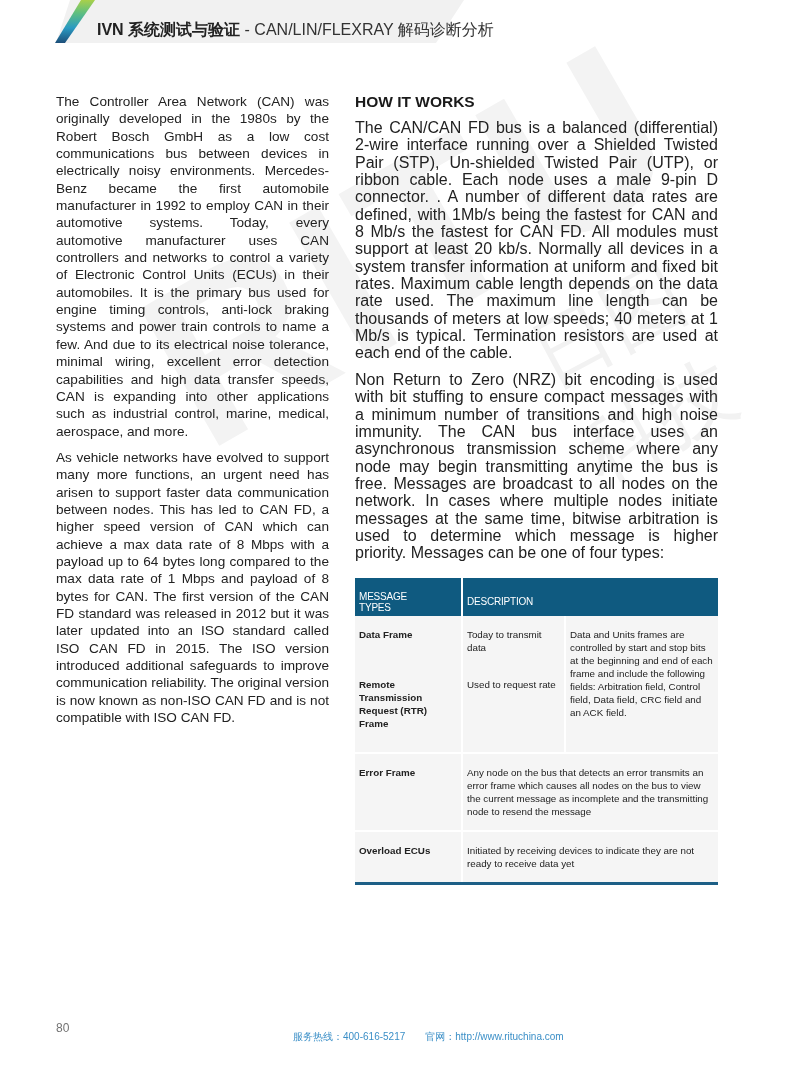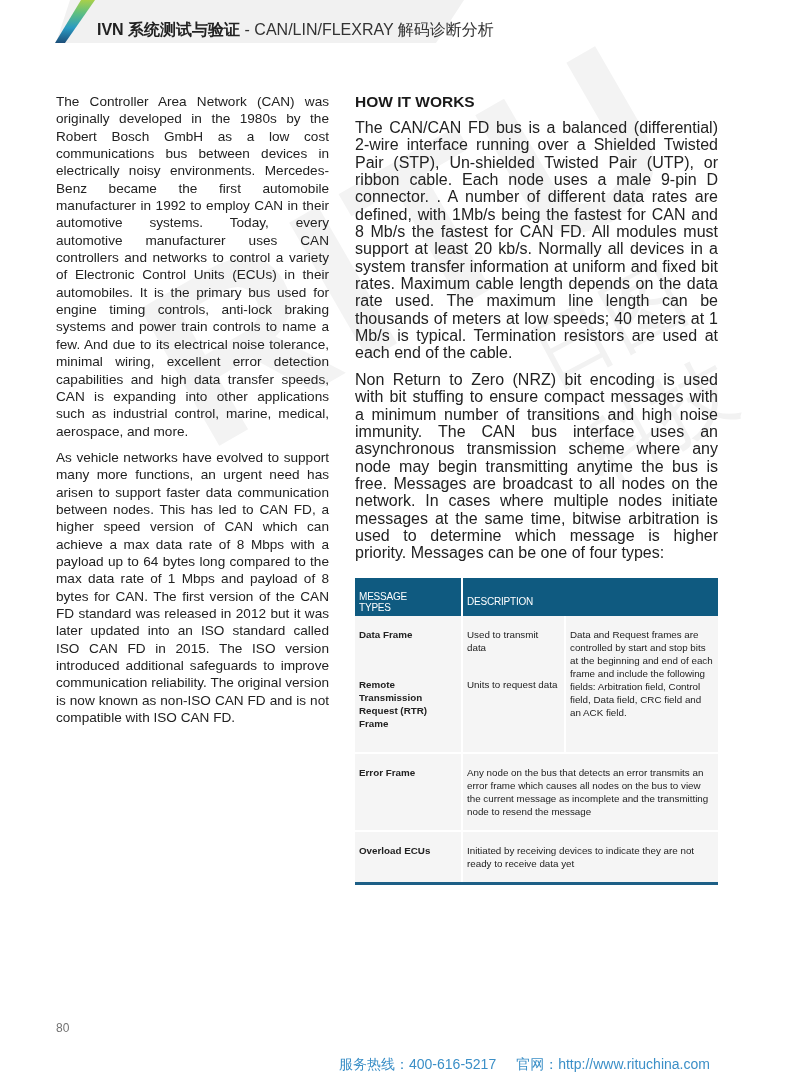--- a/index.html
+++ b/index.html
@@ -74,23 +74,22 @@
     vertical-align: top; padding: 12px 4px; line-height: 13px;
     background: #f5f5f5; border-left: 2px solid #ffffff; border-top: 2px solid #ffffff;
   }
   table.msg td:first-child { border-left: none; }
   table.msg td.type { font-weight: bold; width: 98px; }
   table.msg td.desc-short { width: 93px; }
   table.msg tr.r-data td, table.msg tr.r-rtr td { border-top: 0; }
   table.msg td.shared { background: #f5f5f5; }
 
   .footer-contact {
-    position: absolute; left: 293px; top: 1056px; font-size: 14px; color: #3b8fc7;
+    position: absolute; left: 293px; top: 1030px; font-size: 10px; color: #3b8fc7;
     white-space: nowrap;
-    margin-left: 46px;
   }
   .footer-contact span.gap { display: inline-block; width: 20px; }
   .page-number {
     position: absolute; left: 56px; top: 1021px; font-size: 12px; color: #737373;
   }
 </style>
 </head>
 <body>
 
 <div class="header-band"></div>
@@ -115,26 +114,26 @@
   <table class="msg">
     <thead>
       <tr>
         <th>MESSAGE TYPES</th>
         <th colspan="2">DESCRIPTION</th>
       </tr>
     </thead>
     <tbody>
       <tr class="r-data">
         <td class="type">Data Frame</td>
-        <td class="desc-short">Used to transmit data</td>
-        <td class="shared" rowspan="2">Data and Request frames are controlled by start and stop bits at the beginning and end of each frame and include the following fields: Arbitration field, Control field, Data field, CRC field and an ACK field.</td>
+        <td class="desc-short">Today to transmit data</td>
+        <td class="shared" rowspan="2">Data and Units frames are controlled by start and stop bits at the beginning and end of each frame and include the following fields: Arbitration field, Control field, Data field, CRC field and an ACK field.</td>
       </tr>
       <tr class="r-rtr">
         <td class="type" style="height:62px">Remote Transmission Request (RTR) Frame</td>
-        <td class="desc-short">Units to request data</td>
+        <td class="desc-short">Used to request rate</td>
       </tr>
       <tr>
         <td class="type">Error Frame</td>
         <td colspan="2">Any node on the bus that detects an error transmits an error frame which causes all nodes on the bus to view the current message as incomplete and the transmitting node to resend the message</td>
       </tr>
       <tr>
         <td class="type">Overload ECUs</td>
         <td colspan="2">Initiated by receiving devices to indicate they are not ready to receive data yet</td>
       </tr>
     </tbody>

